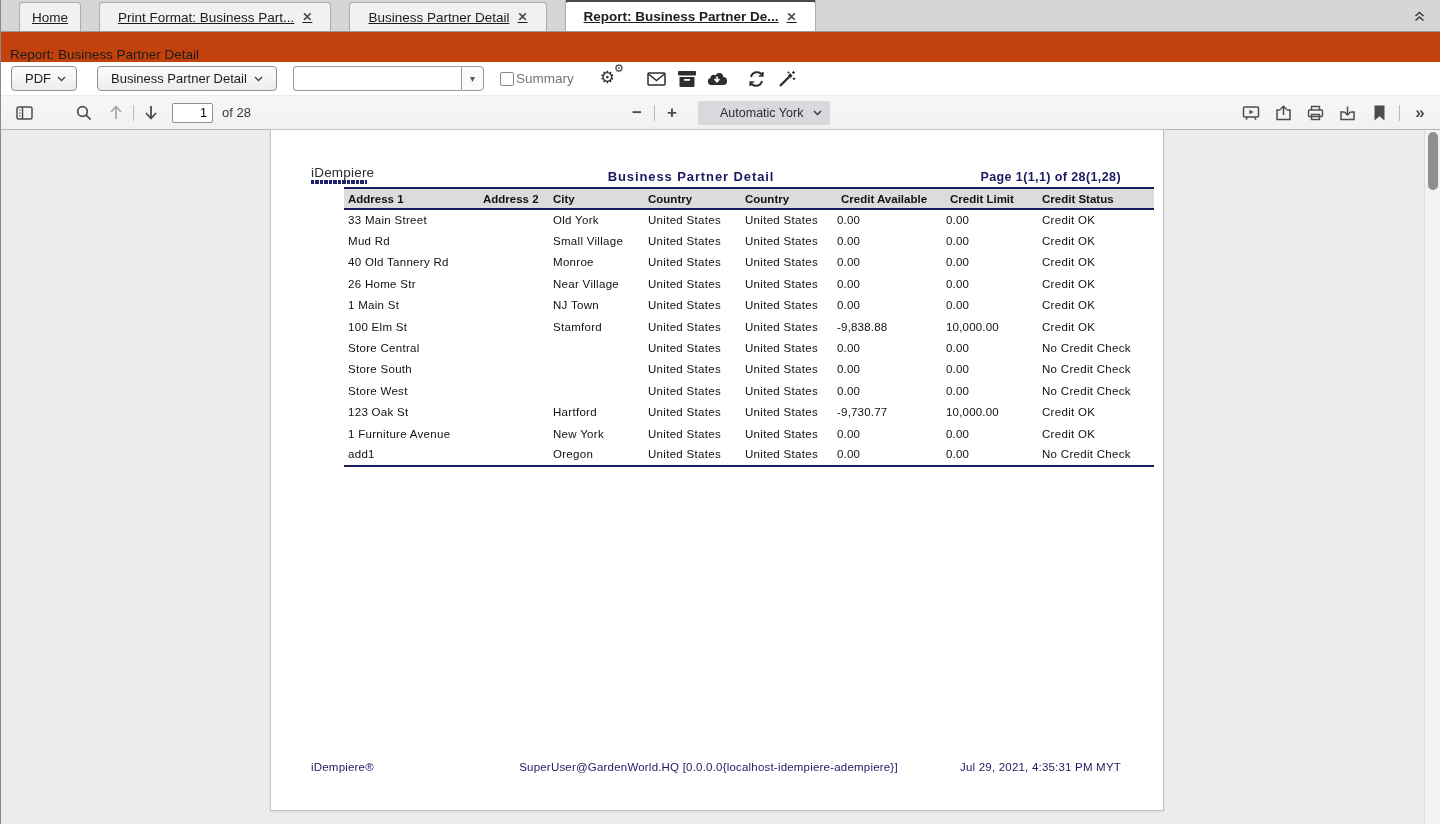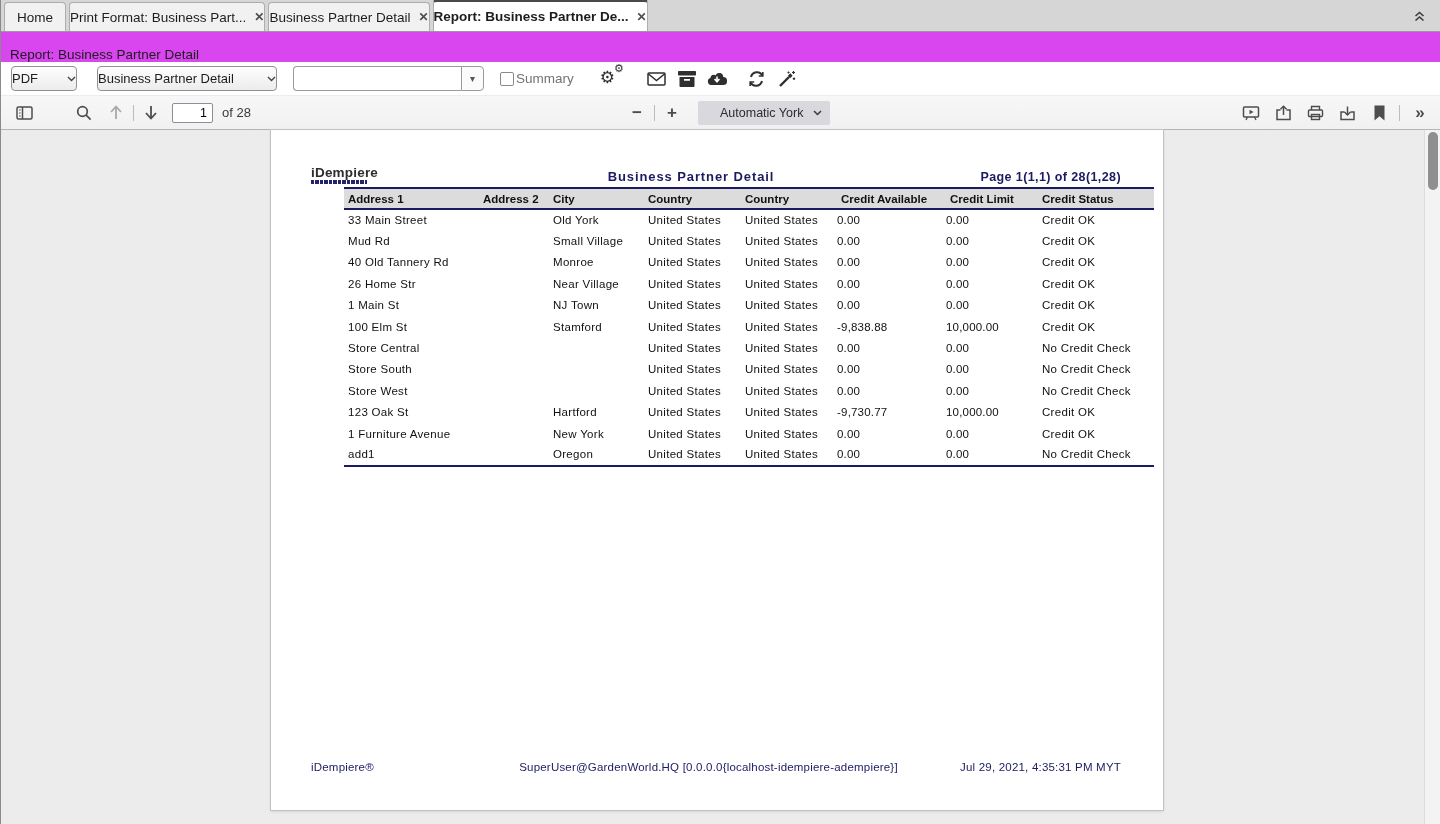--- a/index.html
+++ b/index.html
@@ -1,32 +1,32 @@
 <!DOCTYPE html>
 <html><head>
 <meta charset="utf-8">
 <style>
   * { margin:0; padding:0; box-sizing:border-box; }
   html,body { width:1440px; height:824px; font-family:"Liberation Sans",sans-serif; background:#fff; overflow:hidden; }
   #app { position:relative; width:1440px; height:824px; border-left:1px solid #8a8a8a; background:#fff; }
 
   
   .tabbar { position:absolute; left:0; top:0; width:100%; height:32px; background:#d6d6d6; border-bottom:1px solid #9a9a9a; display:flex; align-items:flex-end; }
-  .tab { height:29px; margin-left:3px; display:flex; align-items:center; gap:8px; padding:0 0; background:#f1f1f1; border:1px solid #adadad; border-bottom:none; border-radius:4px 4px 0 0; font-size:13.5px; color:#1d1d1d; cursor:default; white-space:nowrap; }
+  .tab { height:29px; margin-left:18px; display:flex; align-items:center; gap:8px; padding:0 18px; background:#f1f1f1; border:1px solid #adadad; border-bottom:none; border-radius:4px 4px 0 0; font-size:13.5px; color:#1d1d1d; cursor:default; white-space:nowrap;text-decoration:underline; }
   .tab.active { height:32px; background:#ffffff; border-top:3px solid #4a4a4a; font-weight:bold; }
   .tab .close { font-size:12px; font-weight:bold; color:#4d4d4d; line-height:1; }
   .tab-home { width:62px; justify-content:center; }
   .collapse-btn { position:absolute; right:12px; top:7px; width:18px; height:18px; display:flex; align-items:center; justify-content:center; }
 
   
-  .titlebar { position:absolute; left:0; top:32px; width:100%; height:46px; background:#d946ef; display:flex; align-items:center; padding-left:9px; font-size:13.5px; color:#1c1c1c; border-bottom:1px solid #c6d2da; }
+  .titlebar { position:absolute; left:0; top:32px; width:100%; height:46px; background:#c2410c; display:flex; align-items:center; padding-left:9px; font-size:13.5px; color:#1c1c1c; border-bottom:1px solid #c6d2da; }
 
   
   .rtoolbar { position:absolute; left:0; top:62px; width:100%; height:34px; background:#fff; display:flex; align-items:center; border-bottom:1px solid #ececec; }
-  .select { height:25px; border:1px solid #919191; border-radius:4px; background:linear-gradient(#fdfdfd,#ececec); display:flex; align-items:center; padding:0 0; font-size:13px; color:#1d1d1d; gap:6px; }
+  .select { height:25px; border:1px solid #919191; border-radius:4px; background:linear-gradient(#fdfdfd,#ececec); display:flex; align-items:center; padding:0 13px; font-size:13px; color:#1d1d1d; gap:6px; }
   .select .chev { margin-top:1px; }
   .combo { display:flex; height:25px; margin-left:16px; }
   .combo input { width:168px; height:25px; border:1px solid #9a9a9a; border-right:none; border-radius:4px 0 0 4px; padding:0 6px; font-size:13px; outline:none; }
   .combo .combo-btn { width:23px; height:25px; border:1px solid #9a9a9a; border-radius:0 4px 4px 0; background:#fbfbfb; display:flex; align-items:center; justify-content:center; color:#555; font-size:10px; }
   .checkbox-wrap { display:flex; align-items:center; margin-left:16px; gap:2px; }
   .cb { width:14px; height:14px; border:1px solid #8a8a8a; background:#fff; border-radius:2px; }
   .checkbox-wrap label { font-size:13.5px; color:#737373; }
   .acticons { display:flex; align-items:center; margin-left:22px; gap:0; }
   .aicon { width:30px; height:26px; display:flex; align-items:center; justify-content:center; color:#2f2f2f; }
   .aicon svg { display:block; }
@@ -48,21 +48,21 @@
   
   .viewer { position:absolute; left:0; top:130px; width:100%; height:694px; background:#ececec; }
   .vscroll { position:absolute; right:0; top:0; width:16px; height:100%; background:#f3f3f3; border-left:1px solid #dcdcdc; }
   .vthumb { position:absolute; left:3px; top:2px; width:10px; height:58px; background:#8f8f8f; border-radius:5px; }
 
   .page { position:absolute; left:270px; top:0; width:892px; height:680px; background:#fff; box-shadow:0 0 0 1px #c2c2c4, 0 1px 3px rgba(0,0,0,.18); }
 
   
   .rep-head { position:absolute; left:40px; right:42px; top:36px; height:18px; display:flex; align-items:flex-end; }
   .logo { width:150px; }
-  .logo-text { font-size:13.5px; font-weight:bold; color:#2e2e2e; letter-spacing:.2px; line-height:12px; }
+  .logo-text { font-size:13.5px; font-weight:normal; color:#2e2e2e; letter-spacing:.2px; line-height:12px; }
   .logo-tag { width:56px; height:4px; margin-top:1px; background:repeating-linear-gradient(90deg,#23236b 0 3px,#fff 3px 4px,#23236b 4px 8px,#fff 8px 9px); }
   .rep-title { flex:1; text-align:center; font-size:13px; font-weight:bold; color:#1b1b62; letter-spacing:.9px; }
   .rep-pageinfo { width:200px; text-align:right; font-size:12.5px; font-weight:bold; color:#1b1b62; letter-spacing:.4px; }
 
   
   table.report { position:absolute; left:40px; top:57px; width:810px; border-collapse:collapse; table-layout:fixed;margin-left:33px; }
   table.report th { background:#dcdcdc; border-top:2.5px solid #1b1b62; border-bottom:2.5px solid #1b1b62; font-size:11.5px; font-weight:bold; color:#111; text-align:left; height:21px; padding:0 0 0 4px; white-space:nowrap; overflow:hidden; }
   table.report td { font-size:11.5px; color:#111; height:21.4px; padding:0 0 0 4px; white-space:nowrap; overflow:hidden; letter-spacing:.3px; vertical-align:middle; }
   table.report td:nth-child(6), table.report td:nth-child(7) { text-align:left; padding:0 7px 0 0; letter-spacing:.2px; }
   table.report tbody tr:last-child td { border-bottom:2.5px solid #1b1b62; }

